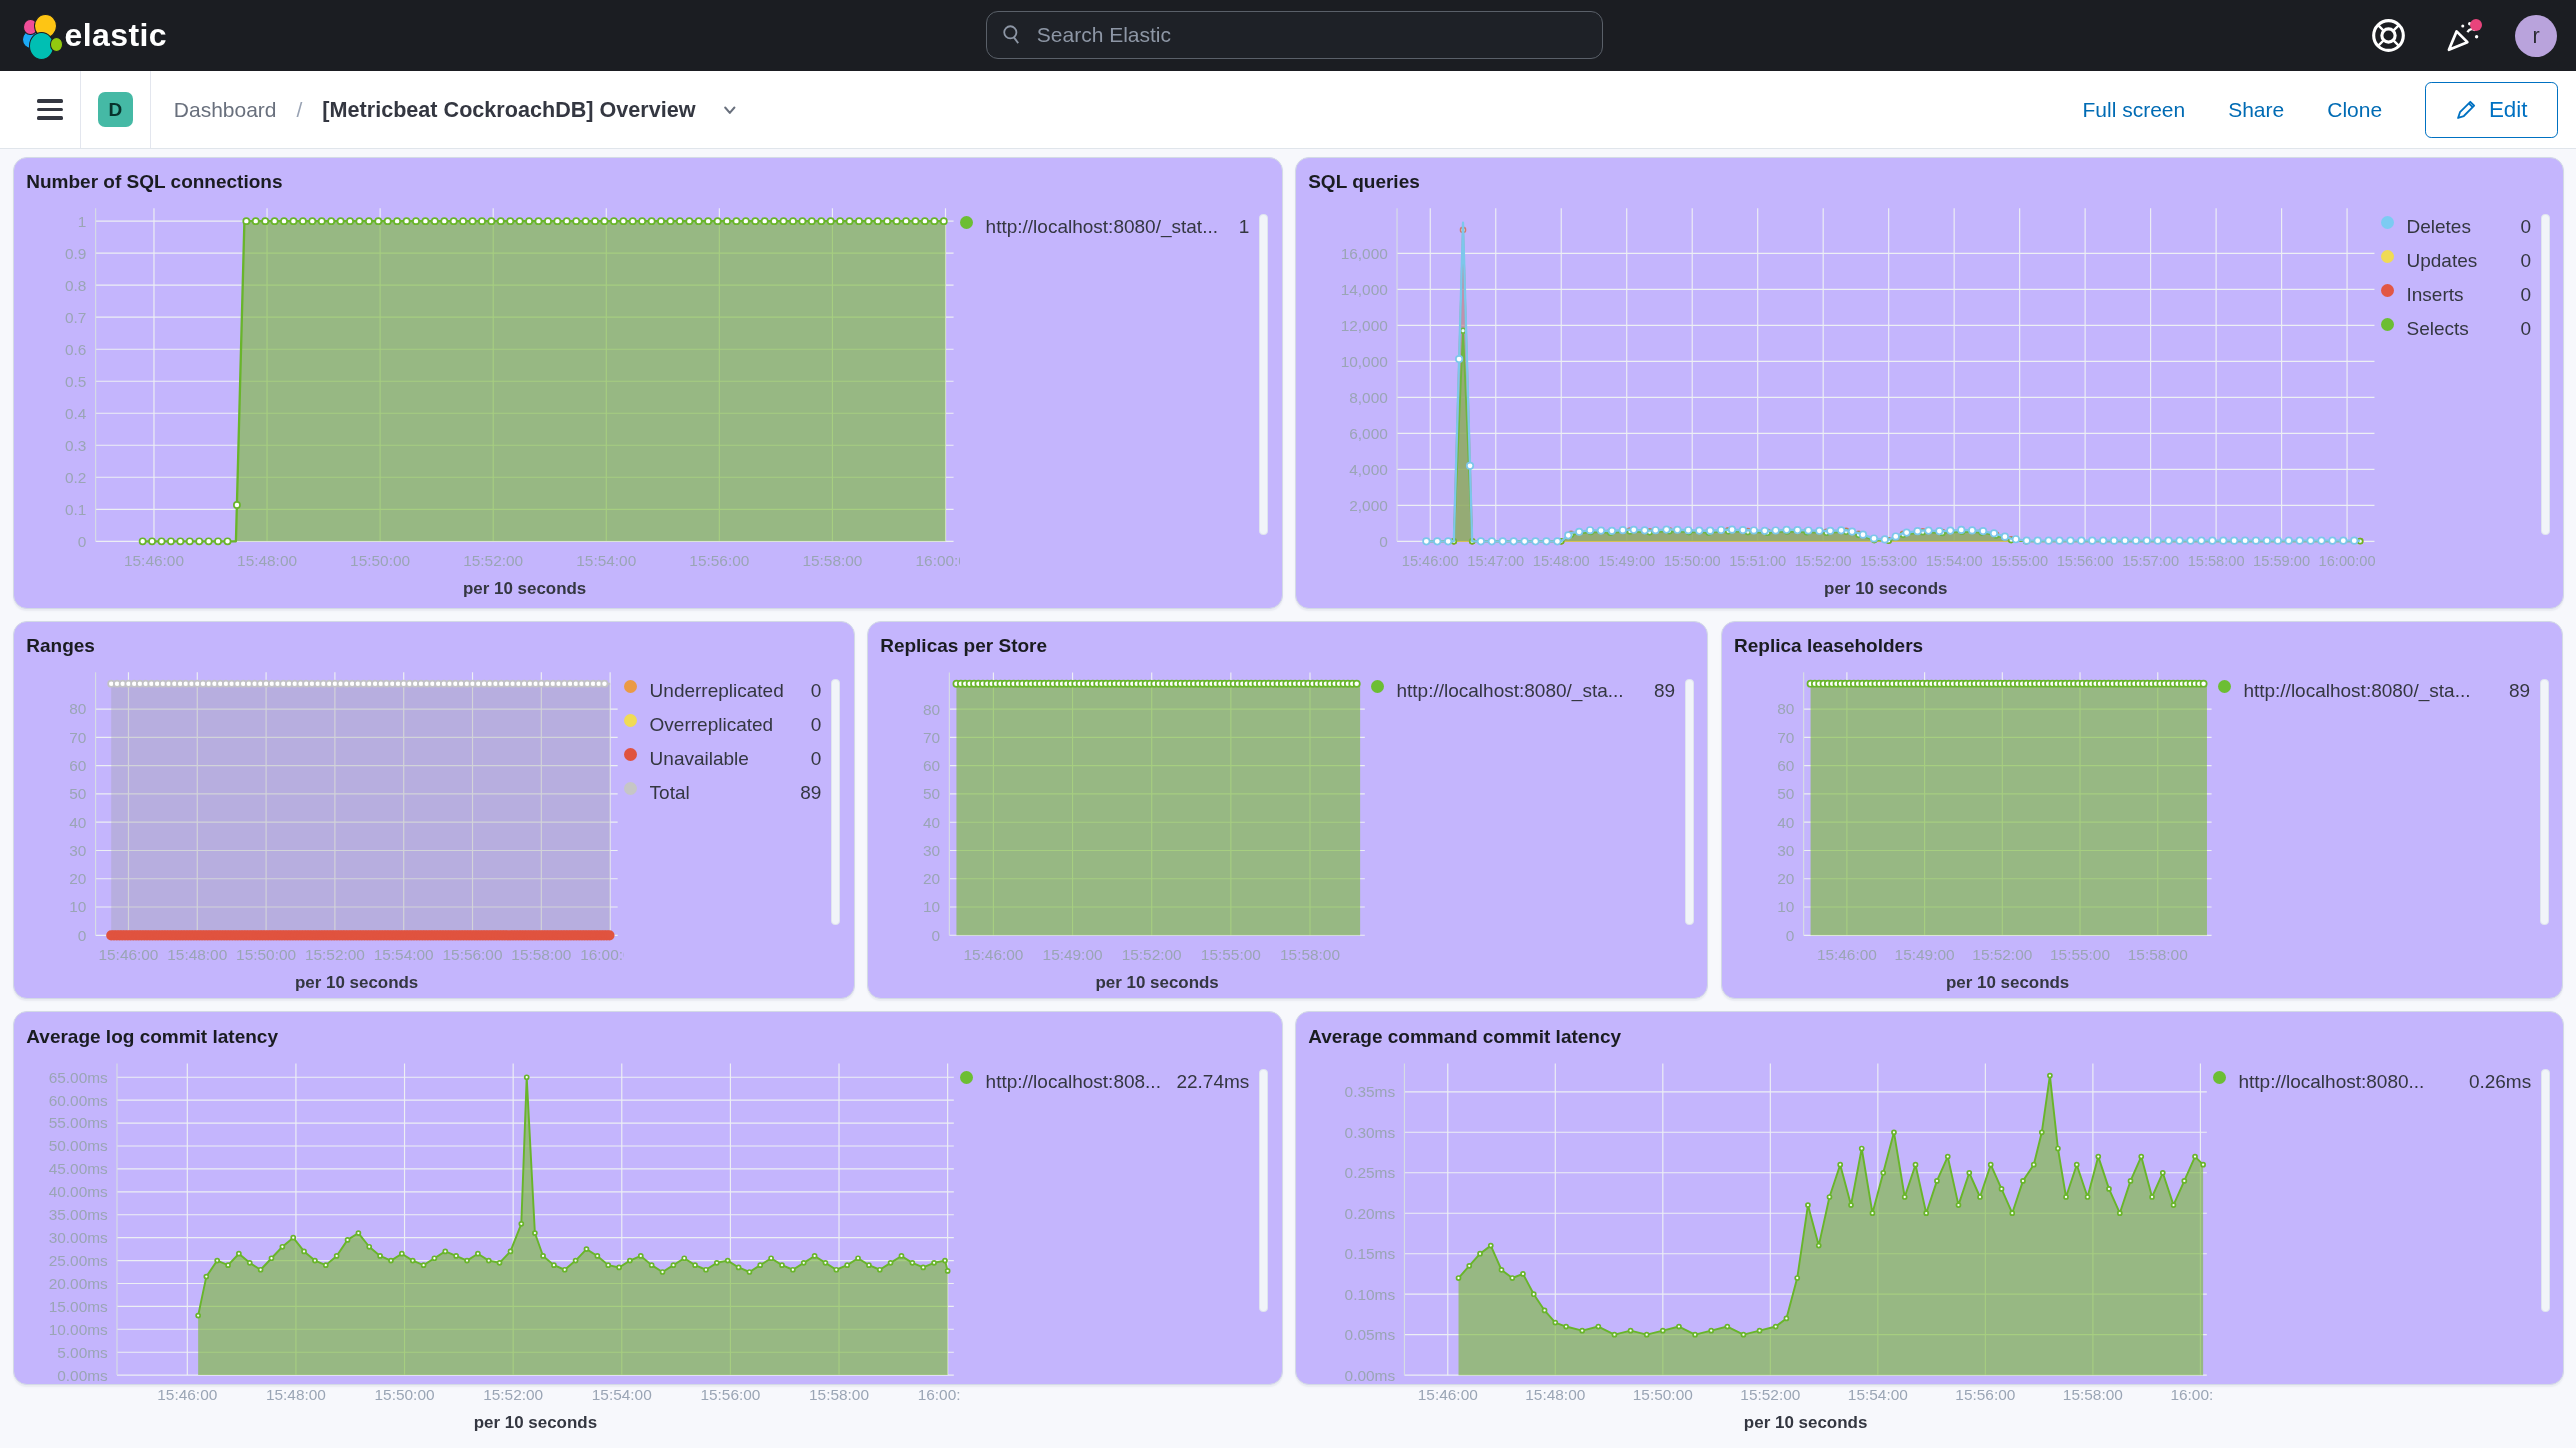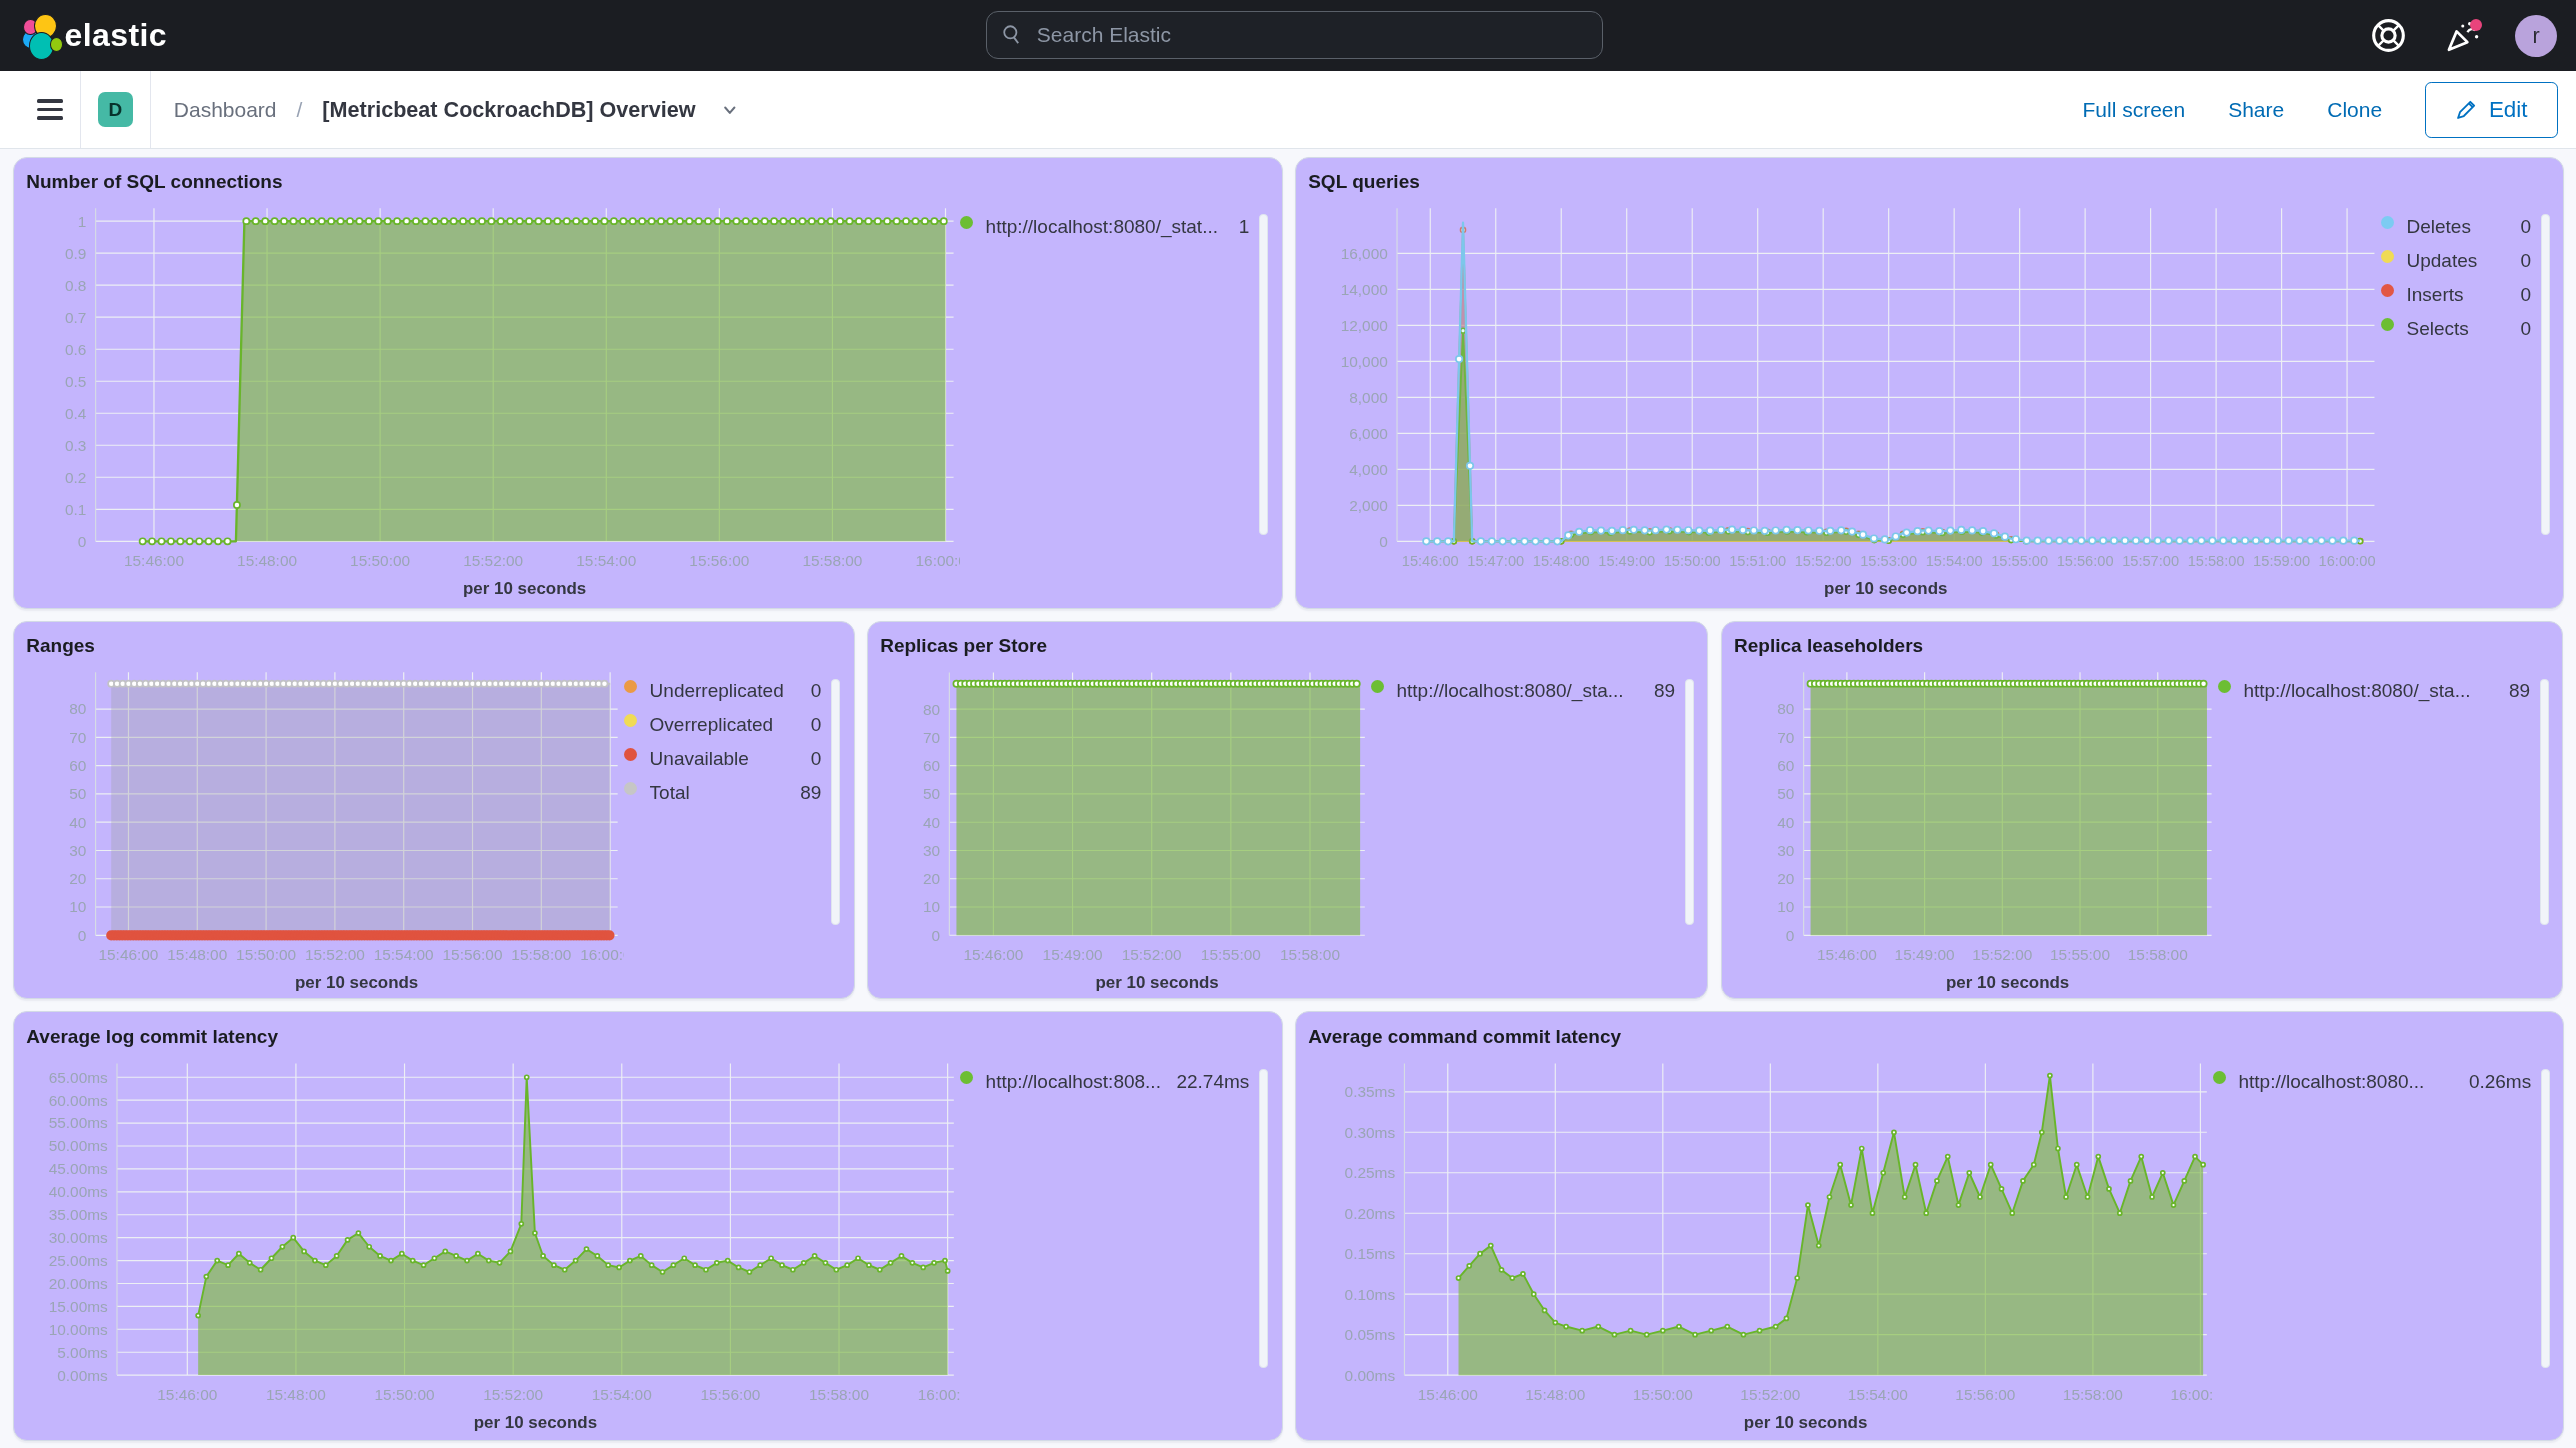--- a/index.html
+++ b/index.html
@@ -33,21 +33,21 @@
   .crumb-sep{color:#98A2B3;font-size:21px;}
   .crumb-title{color:#343741;font-size:21.6px;font-weight:600;}
   .chev{margin-left:3.1px;cursor:pointer;}
   .nav-actions{position:absolute;right:18.5px;display:flex;align-items:center;gap:43px;}
   .nav-link{color:#006BB4;font-size:21px;font-weight:500;cursor:pointer;text-decoration:none;}
   .edit-btn{display:flex;align-items:center;gap:10.8px;border:1.5px solid #0071C2;border-radius:6.2px;height:56px;padding:0 29px;color:#0071C2;font-size:22.4px;font-weight:500;background:#fff;cursor:pointer;font-family:"Liberation Sans",sans-serif;}
   
   .dash{padding:7.7px 13px 0 13px;}
   .row{display:flex;gap:12.3px;margin-bottom:12.3px;}
   .panel{background:#c4b5fd;border:0.8px solid #D3DAE6;border-radius:14px;box-shadow:0 1.5px 1.5px rgba(152,162,179,0.15);flex:1;display:flex;flex-direction:column;box-sizing:border-box;padding:9.3px 12.3px 4.6px 12.3px;}
-  .row1{height:452px;} .row2{height:378px;} .row3{height:430px;}
+  .row1{height:452px;} .row2{height:378px;} .row3{height:374px;}
   .ptitle{margin:0;font-size:19px;font-weight:700;color:#1A1C21;height:29px;line-height:29px;}
   .pbody{flex:1;display:flex;min-height:0;}
   .plot{flex:1;min-width:0;}
   .legend{position:relative;padding-top:20px;box-sizing:border-box;}
   .legend::after{content:'';position:absolute;right:1.5px;top:18.5px;bottom:68px;width:7px;background:#F1F4F9;border:0.8px solid #DFE5EE;border-radius:3.9px;}
   .leg-item{display:flex;align-items:flex-start;height:34px;padding-right:20px;cursor:pointer;}
   .leg-dot{width:13px;height:13px;border-radius:50%;margin-right:12.3px;flex:0 0 auto;}
   .leg-label{flex:1;font-size:19px;color:#343741;white-space:nowrap;overflow:hidden;}
   .leg-value{font-size:19px;color:#343741;margin-left:7.7px;text-align:right;min-width:23px;}
   svg text{font-family:"Liberation Sans",sans-serif;}

